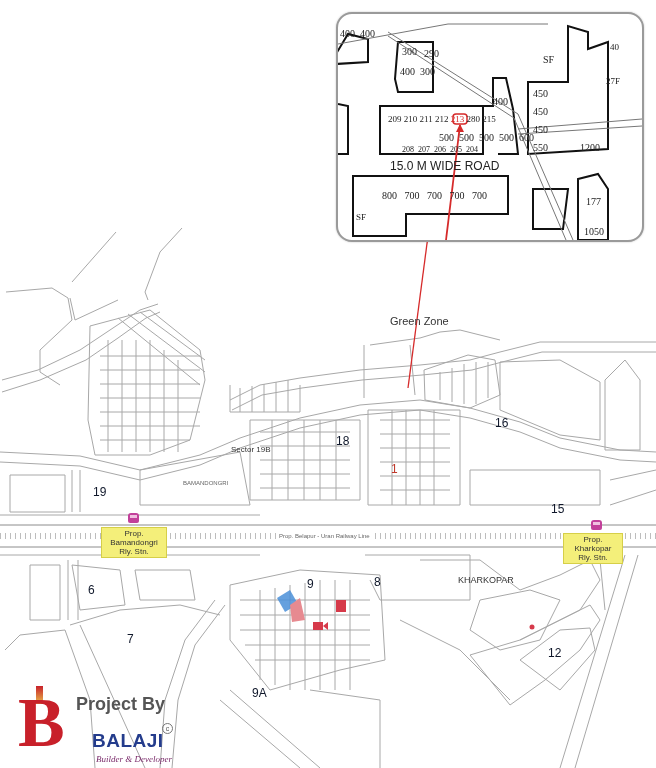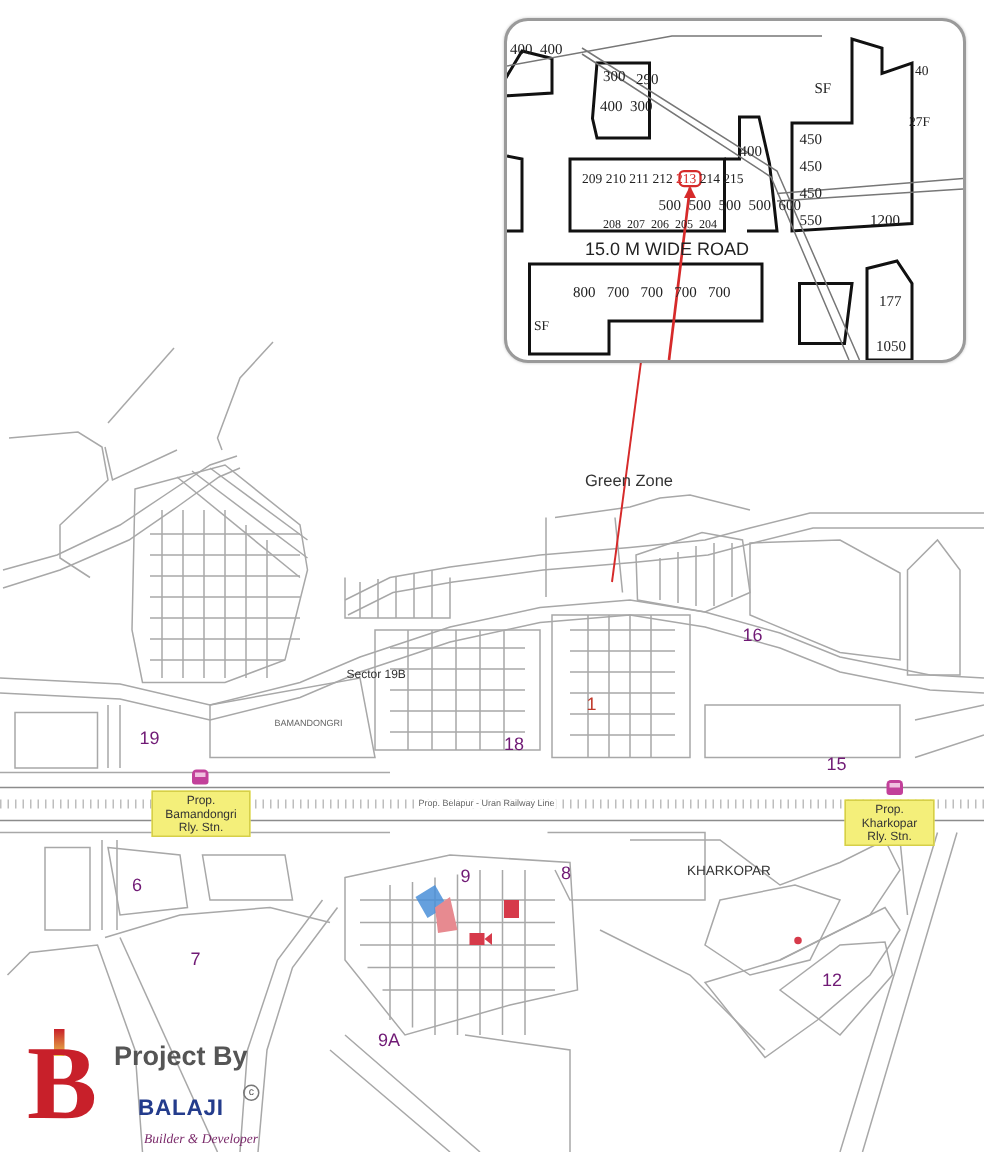--- a/index.html
+++ b/index.html
@@ -5,32 +5,32 @@
   html, body { margin:0; padding:0; background:#ffffff; }
   body { width:656px; height:768px; position:relative; overflow:hidden; font-family:"Liberation Sans", sans-serif; }
   #map-svg { position:absolute; left:0; top:0; width:656px; height:768px; }
   .inset {
     position:absolute; left:336px; top:12px; width:304px; height:226px;
     border:2px solid #9a9a9a; border-radius:16px; background:#fff; overflow:hidden;
     box-shadow:0 0 2px rgba(0,0,0,.25);
   }
   .inset svg { position:absolute; left:0; top:0; }
   .lbl { position:absolute; color:#333; white-space:nowrap; }
-  .sector { font-size:12px; color:#701a75; }
+  .sector { font-size:12px; color:#0f172a; }
   .sector.red { color:#c0392b; }
   .tiny { font-size:6px; color:#666; }
   .stn {
     position:absolute; background:#f4ef7a; border:1px solid #d6cf48;
     font-size:8px; line-height:9px; text-align:center; color:#333; padding:1px 2px;
   }
   .stn-icon { position:absolute; width:11px; height:10px; border-radius:3px 3px 2px 2px; background:#c2409a; }
   .stn-icon::after { content:""; position:absolute; left:2px; top:2px; width:7px; height:3px; background:#f0c0e0; }
   .logo { position:absolute; left:18px; top:686px; width:170px; height:82px; }
   .logo .proj { position:absolute; left:58px; top:8px; font-size:18px; font-weight:bold; color:#555; }
-  .logo .brand { position:absolute; left:74px; top:44px; font-size:15px; font-weight:bold; color:#243c8c; letter-spacing:0.5px; }
+  .logo .brand { position:absolute; left:74px; top:44px; font-size:19px; font-weight:bold; color:#243c8c; letter-spacing:0.5px; }
   .logo .sub { position:absolute; left:78px; top:68px; font-size:9px; color:#7a2a6a; font-family:"Liberation Serif", serif; font-style:italic; }
   .logo .copy { position:absolute; left:144px; top:37px; width:9px; height:9px; border:1px solid #777; border-radius:50%; font-size:7px; line-height:9px; text-align:center; color:#555; }
   .logo .glyph { position:absolute; left:0; top:2px; font-family:"Liberation Serif", serif; font-size:70px; font-weight:bold; color:#c8202a; line-height:70px; }
   .logo .pillar { position:absolute; left:18px; top:0; width:7px; height:18px; background:linear-gradient(#c8202a,#eac04a); }
   .inset .itext { position:absolute; font-family:"Liberation Serif", serif; font-size:9px; color:#222; white-space:nowrap;text-align:center; }
 </style>
 </head>
 <body>
 
 <svg id="map-svg" viewBox="0 0 656 768" xmlns="http://www.w3.org/2000/svg">
@@ -150,21 +150,21 @@
       <path d="M0 30 L110 10 L210 10"></path>
       <path d="M50 18 L180 100 L235 226"></path>
       <path d="M50 22 L176 104 L228 226"></path>
       <path d="M180 115 L304 105 M180 120 L304 112"></path>
     </g>
     <rect x="115" y="100" width="14" height="10" rx="3" fill="none" stroke="#d62a2a" stroke-width="1.5"></rect>
     <path d="M122 111 L108 226" stroke="#d62a2a" stroke-width="1.8" fill="none"></path>
     <polygon points="122,110 118,118 126,118" fill="#d62a2a"></polygon>
   </svg>
   <span class="itext" style="left:50px;top:100px;">
-    <span>209</span>&nbsp;<span>210</span>&nbsp;<span>211</span>&nbsp;<span>212</span>&nbsp;<span style="color:#d62a2a">213</span>&nbsp;<span>214</span>&nbsp;<span>215</span>
+    <span>209</span>&nbsp;<span>210</span>&nbsp;<span>211</span>&nbsp;<span>212</span>&nbsp;<span style="color:#d62a2a">213</span>&nbsp;<span>280</span>&nbsp;<span>215</span>
   </span>
   <span class="itext" style="left:58px;top:118px;font-size:10px;margin-left:43px;">
     <span>500</span>&nbsp;&nbsp;<span>500</span>&nbsp;&nbsp;<span>500</span>&nbsp;&nbsp;<span>500</span>&nbsp;&nbsp;<span>600</span>
   </span>
   <span class="itext" style="left:64px;top:131px;font-size:8px;">
     <span>208</span>&nbsp;&nbsp;<span>207</span>&nbsp;&nbsp;<span>206</span>&nbsp;&nbsp;<span>205</span>&nbsp;&nbsp;<span>204</span>
   </span>
   <span class="itext" style="left:52px;top:145px;font-size:12px;font-family:'Liberation Sans',sans-serif;">15.0 M WIDE ROAD</span>
   <span class="itext" style="left:44px;top:176px;font-size:10px;">
     <span>800</span>&nbsp;&nbsp;&nbsp;<span>700</span>&nbsp;&nbsp;&nbsp;<span>700</span>&nbsp;&nbsp;&nbsp;<span>700</span>&nbsp;&nbsp;&nbsp;<span>700</span>
@@ -188,21 +188,21 @@
   <span class="itext" style="left:155px;top:82px;font-size:10px;">400</span>
   <span class="itext" style="left:18px;top:198px;font-size:9px;">SF</span>
 </div>
 
 <span class="lbl" style="left:390px;top:315px;font-size:11px;">Green Zone</span>
 <span class="lbl" style="left:231px;top:445px;font-size:8px;">Sector 19B</span>
 <span class="lbl tiny" style="left:183px;top:480px;">BAMANDONGRI</span>
 <span class="lbl" style="left:458px;top:575px;font-size:9px;">KHARKOPAR</span>
 
 <span class="lbl sector" style="left:93px;top:485px;">19</span>
-<span class="lbl sector" style="left:336px;top:489px;">18</span>
+<span class="lbl sector" style="left:336px;top:434px;">18</span>
 <span class="lbl sector red" style="left:391px;top:462px;">1</span>
 <span class="lbl sector" style="left:495px;top:416px;">16</span>
 <span class="lbl sector" style="left:551px;top:502px;">15</span>
 <span class="lbl sector" style="left:307px;top:577px;">9</span>
 <span class="lbl sector" style="left:374px;top:575px;">8</span>
 <span class="lbl sector" style="left:88px;top:583px;">6</span>
 <span class="lbl sector" style="left:127px;top:632px;">7</span>
 <span class="lbl sector" style="left:252px;top:686px;">9A</span>
 <span class="lbl sector" style="left:548px;top:646px;">12</span>
 

